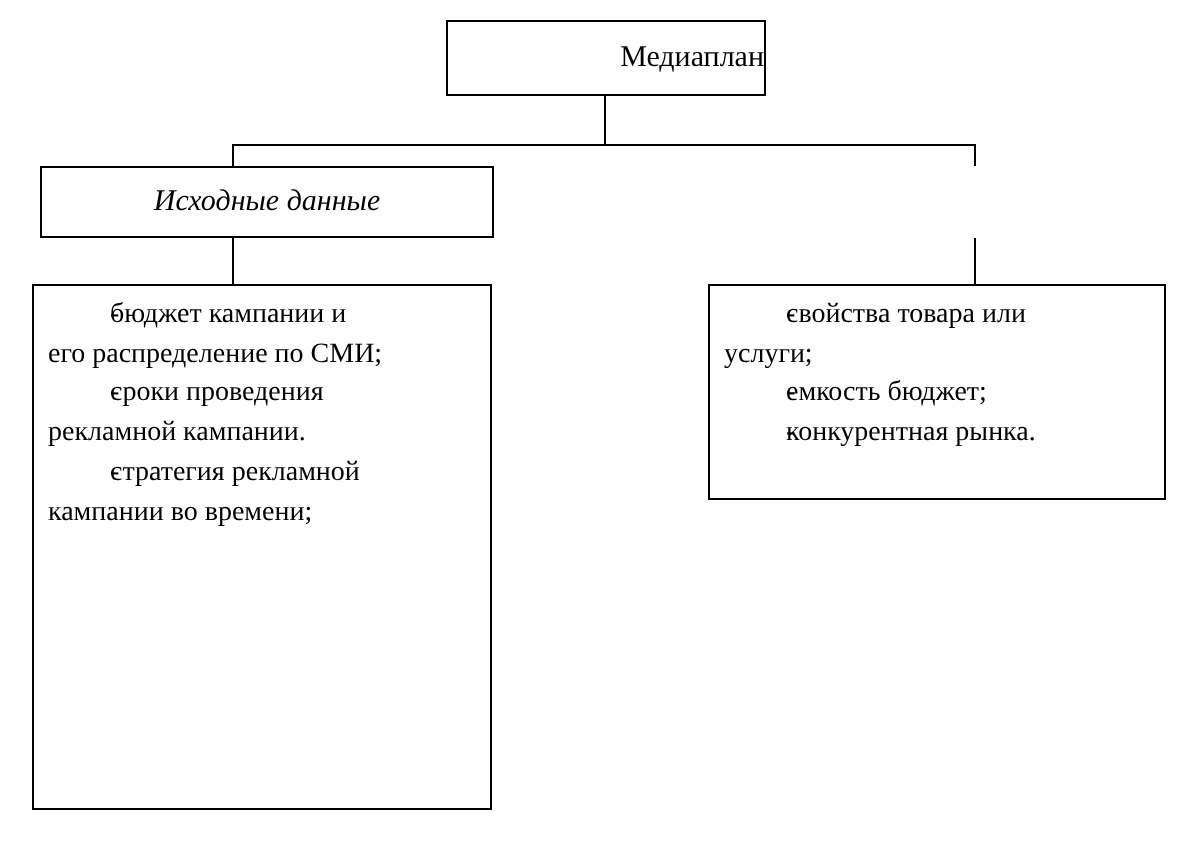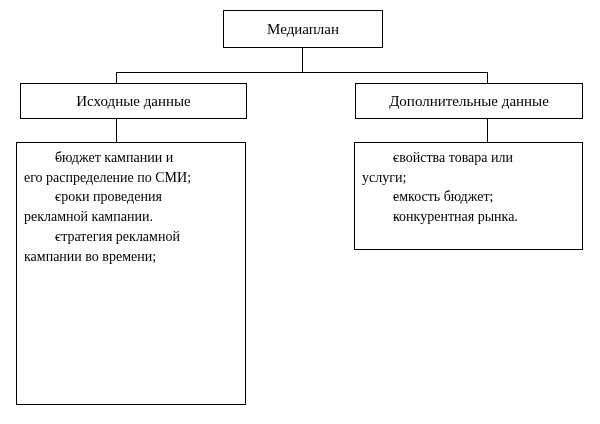--- a/index.html
+++ b/index.html
@@ -23,22 +23,22 @@
     border: 1px solid #000000;
     background: #ffffff;
   }
   .title-node {
     display: flex;
     align-items: center;
     justify-content: center;
     text-align: center;
     font-size: 15px;
   }
-  .root-node { font-style: normal; }
-  .branch-node { }
+  .root-node { font-style: normal; justify-content: flex-end; }
+  .branch-node { font-style: italic; }
   .connector {
     position: absolute;
     background: #000000;
   }
   .content-box {
     padding: 5px 6px 2px 7px;
     font-size: 14px;
     overflow: hidden;
   }
   .li {
@@ -68,23 +68,20 @@
   <div class="connector" style="left:116px; top:72px; width:372px; height:1px;"></div>
   <div class="connector" style="left:116px; top:72px; width:1px; height:11px;"></div>
   <div class="connector" style="left:487px; top:72px; width:1px; height:11px;"></div>
   <div class="connector" style="left:116px; top:119px; width:1px; height:23px;"></div>
   <div class="connector" style="left:487px; top:119px; width:1px; height:23px;"></div>
 
   <div class="node title-node branch-node" style="left:20px; top:83px; width:227px; height:36px;">
     <span>Исходные данные</span>
   </div>
 
-  <div class="node title-node branch-node" style="left:355px; top:83px; width:228px; height:36px;">
-    <span>Дополнительные данные</span>
-  </div>
 
   <div class="node content-box" style="left:16px; top:142px; width:230px; height:263px;">
     <p class="li"><span class="marker">-</span><span class="li-text">бюджет кампании и
 его распределение по СМИ;</span></p>
     <p class="li"><span class="marker">-</span><span class="li-text">сроки проведения
 рекламной кампании.</span></p>
     <p class="li"><span class="marker">-</span><span class="li-text">стратегия рекламной
 кампании во времени;</span></p>
   </div>
 

